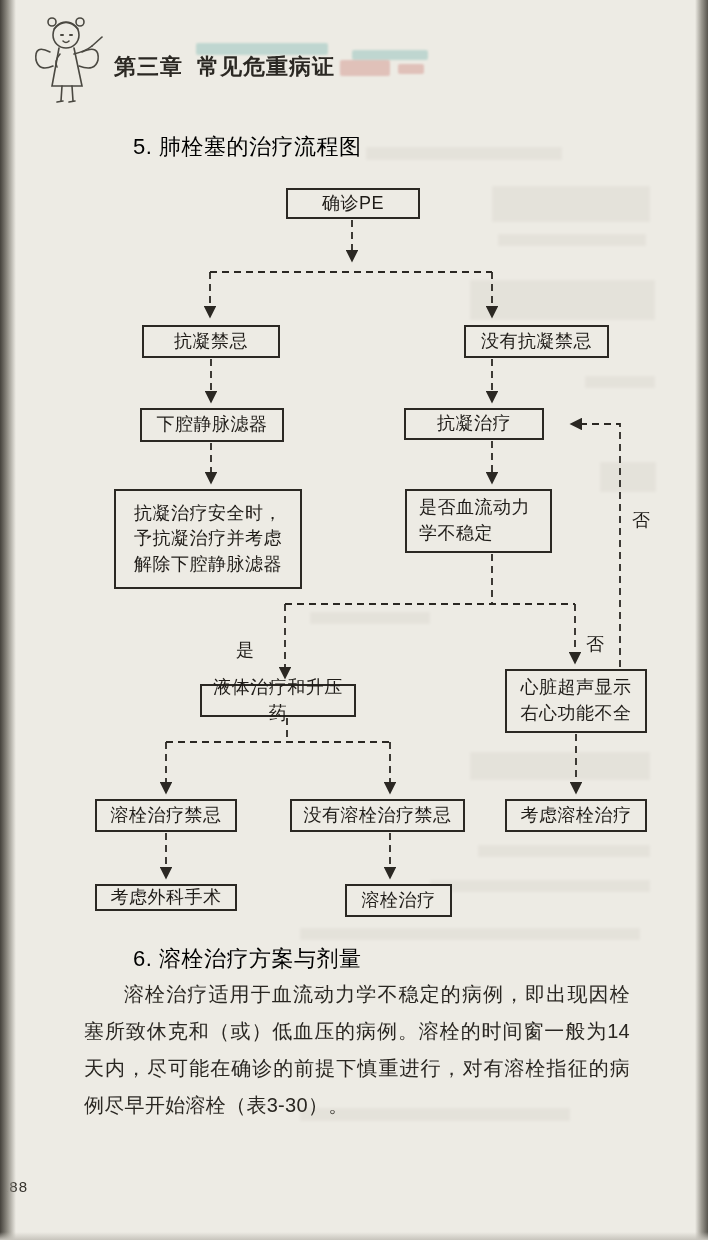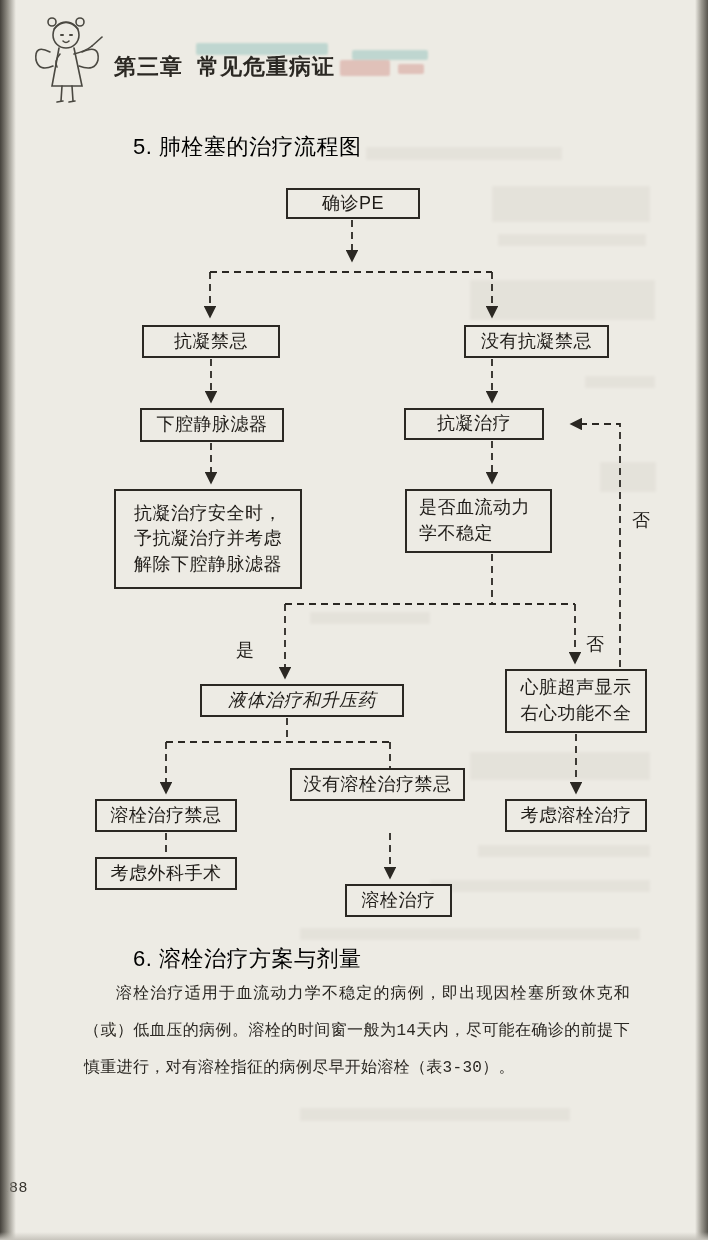--- a/index.html
+++ b/index.html
@@ -34,22 +34,22 @@
   .chapter-header .gap{display:inline-block;width:14px;}
 
   .sec-title{
     position:absolute;font-size:22px;font-weight:normal;color:#000000;letter-spacing:.5px;
   }
   #title5{left:133px;top:132px;}
   #title6{left:133px;top:944px;}
 
   .body-par{
     position:absolute;left:84px;top:976px;width:546px;
-    font-size:16px;line-height:37px;text-align:justify;
-    text-indent:2em;color:#2a2722;letter-spacing:.3px;font-family:Liberation Mono, monospace;
+    font-size:20px;line-height:37px;text-align:justify;
+    text-indent:2em;color:#2a2722;letter-spacing:.3px;
   }
 
   .page-number{
     position:absolute;left:0;top:1178px;width:708px;text-align:left;
     font-size:15px;color:#35322c;letter-spacing:1px;
   }
 
   
   .flow-svg{position:absolute;left:0;top:0;width:708px;height:1240px;pointer-events:none;}
   .fnode{
@@ -153,32 +153,32 @@
 
   <div class="fnode" style="left:404px;top:408px;width:140px;height:32px;">抗凝治疗</div>
 
   <div class="fnode" style="left:114px;top:489px;width:188px;height:100px;">抗凝治疗安全时，
 予抗凝治疗并考虑
 解除下腔静脉滤器</div>
 
   <div class="fnode left-align" style="left:405px;top:489px;width:147px;height:64px;">是否血流动力
 学不稳定</div>
 
-  <div class="fnode" style="left:200px;top:684px;width:204px;height:33px;font-style:italic;">液体治疗和升压药</div>
+  <div class="fnode" style="left:200px;top:684px;width:156px;height:33px;">液体治疗和升压药</div>
 
   <div class="fnode" style="left:505px;top:669px;width:142px;height:64px;text-align:right;">心脏超声显示
 右心功能不全</div>
 
   <div class="fnode" style="left:95px;top:799px;width:142px;height:33px;">溶栓治疗禁忌</div>
 
-  <div class="fnode" style="left:290px;top:768px;width:175px;height:33px;">没有溶栓治疗禁忌</div>
+  <div class="fnode" style="left:290px;top:799px;width:175px;height:33px;">没有溶栓治疗禁忌</div>
 
   <div class="fnode" style="left:505px;top:799px;width:142px;height:33px;">考虑溶栓治疗</div>
 
-  <div class="fnode" style="left:95px;top:857px;width:142px;height:33px;">考虑外科手术</div>
+  <div class="fnode" style="left:95px;top:884px;width:142px;height:27px;">考虑外科手术</div>
 
   <div class="fnode" style="left:345px;top:884px;width:107px;height:33px;">溶栓治疗</div>
 
   <div class="flabel" style="left:236px;top:638px;">是</div>
   <div class="flabel" style="left:586px;top:632px;">否</div>
   <div class="flabel" style="left:632px;top:508px;">否</div>
 
   <div class="sec-title" id="title6">6. 溶栓治疗方案与剂量</div>
   <div class="body-par">溶栓治疗适用于血流动力学不稳定的病例，即出现因栓塞所致休克和（或）低血压的病例。溶栓的时间窗一般为14天内，尽可能在确诊的前提下慎重进行，对有溶栓指征的病例尽早开始溶栓（表3-30）。</div>
 

